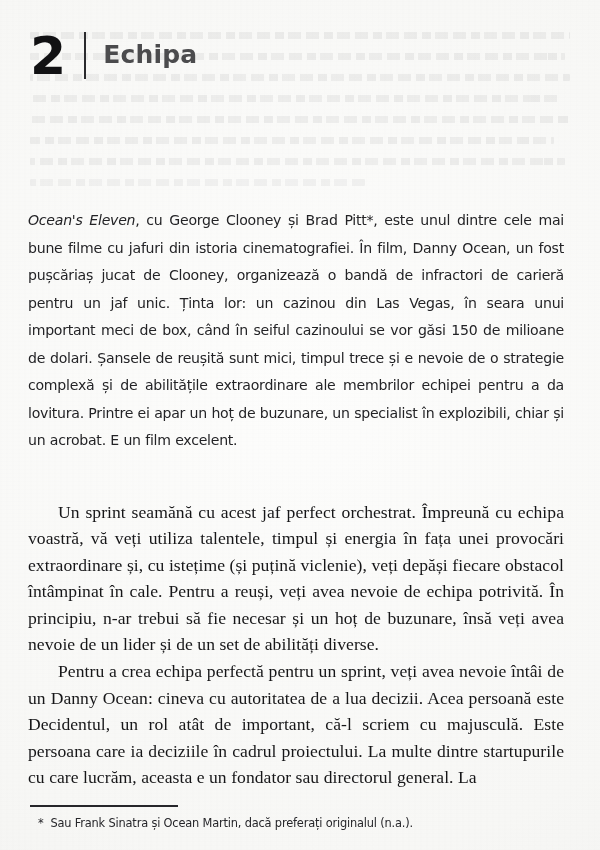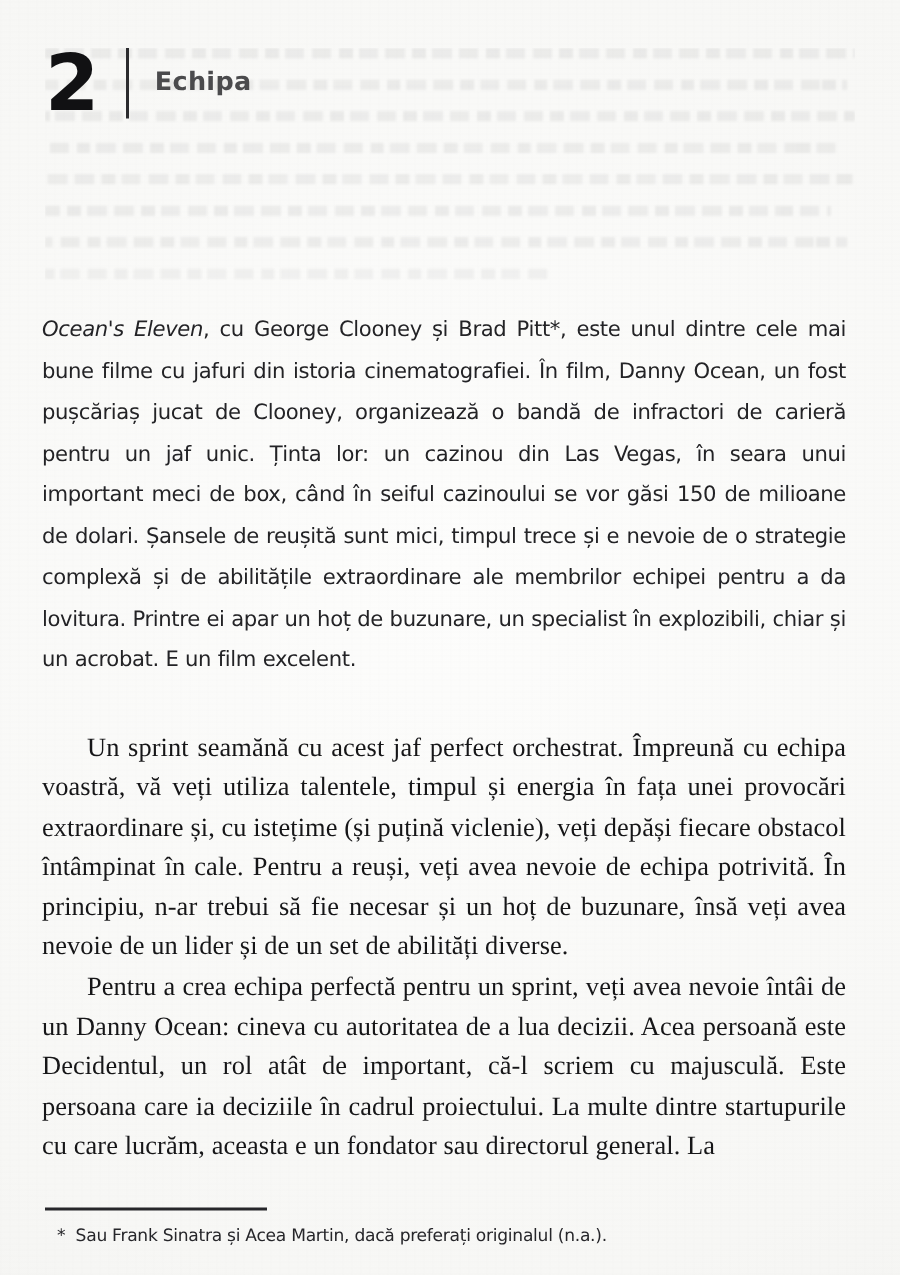--- a/index.html
+++ b/index.html
@@ -91,21 +91,21 @@
   .chapter-divider {
     width: 2px;
     height: 47px;
     background: #2b2b2e;
     margin-left: 19px;
     margin-right: 17px;
     margin-top: 3px;
   }
   .chapter-title {
     font-family: "DejaVu Sans", sans-serif;
-    font-size: 17px;
+    font-size: 25px;
     font-weight: 700;
     color: #4b4b4d;
     letter-spacing: .2px;
     margin-top: 1px;
   }
 
   
   .content {
     position: absolute;
     left: 28px;
@@ -130,21 +130,21 @@
   }
   .body-para {
     font-family: "Liberation Serif", serif;
     font-size: 17.6px;
     line-height: 26.6px;
     text-indent: 30px;
     letter-spacing: .05px;
     color: #161618;
   }
   .gap-before-body {
-    margin-top: 30px;
+    margin-top: 44px;
   }
 
   
   .footnote {
     position: absolute;
     left: 30px;
     top: 805px;
     width: 536px;
   }
   .footnote-rule {
@@ -189,15 +189,15 @@
   <div class="content">
     <p class="intro"><em>Ocean's Eleven</em><span>, cu George Clooney și Brad Pitt*, este unul dintre cele mai bune filme cu jafuri din istoria cinematografiei. În film, Danny Ocean, un fost pușcăriaș jucat de Clooney, organizează o bandă de infractori de carieră pentru un jaf unic. Ținta lor: un cazinou din Las Vegas, în seara unui important meci de box, când în seiful cazinoului se vor găsi 150 de milioane de dolari. Șansele de reușită sunt mici, timpul trece și e nevoie de o strategie complexă și de abilitățile extraordinare ale membrilor echipei pentru a da lovitura. Printre ei apar un hoț de buzunare, un specialist în explozibili, chiar și un acrobat. E un film excelent.</span></p>
 
     <p class="body-para gap-before-body">Un sprint seamănă cu acest jaf perfect orchestrat. Împreună cu echipa voastră, vă veți utiliza talentele, timpul și energia în fața unei provocări extraordinare și, cu istețime (și puțină viclenie), veți depăși fiecare obstacol întâmpinat în cale. Pentru a reuși, veți avea nevoie de echipa potrivită. În principiu, n-ar trebui să fie necesar și un hoț de buzunare, însă veți avea nevoie de un lider și de un set de abilități diverse.</p>
 
     <p class="body-para">Pentru a crea echipa perfectă pentru un sprint, veți avea nevoie întâi de un Danny Ocean: cineva cu autoritatea de a lua decizii. Acea persoană este Decidentul, un rol atât de important, că-l scriem cu majusculă. Este persoana care ia deciziile în cadrul proiectului. La multe dintre startupurile cu care lucrăm, aceasta e un fondator sau directorul general. La</p>
   </div>
 
   <div class="footnote">
     <div class="footnote-rule"></div>
-    <div class="footnote-text"><span>*</span>&nbsp;&nbsp;<span>Sau Frank Sinatra și Acea Martin, dacă preferați originalul (n.a.).</span></div>
+    <div class="footnote-text"><span>*</span>&nbsp;&nbsp;<span>Sau Frank Sinatra și Ocean Martin, dacă preferați originalul (n.a.).</span></div>
   </div>
 </div>
 
 </body></html>

